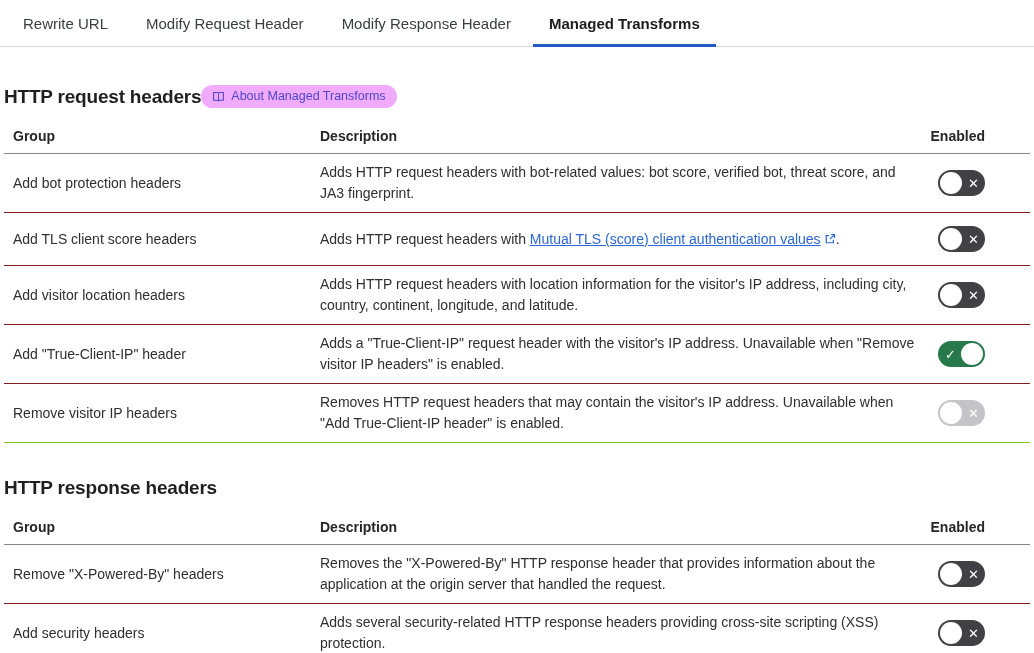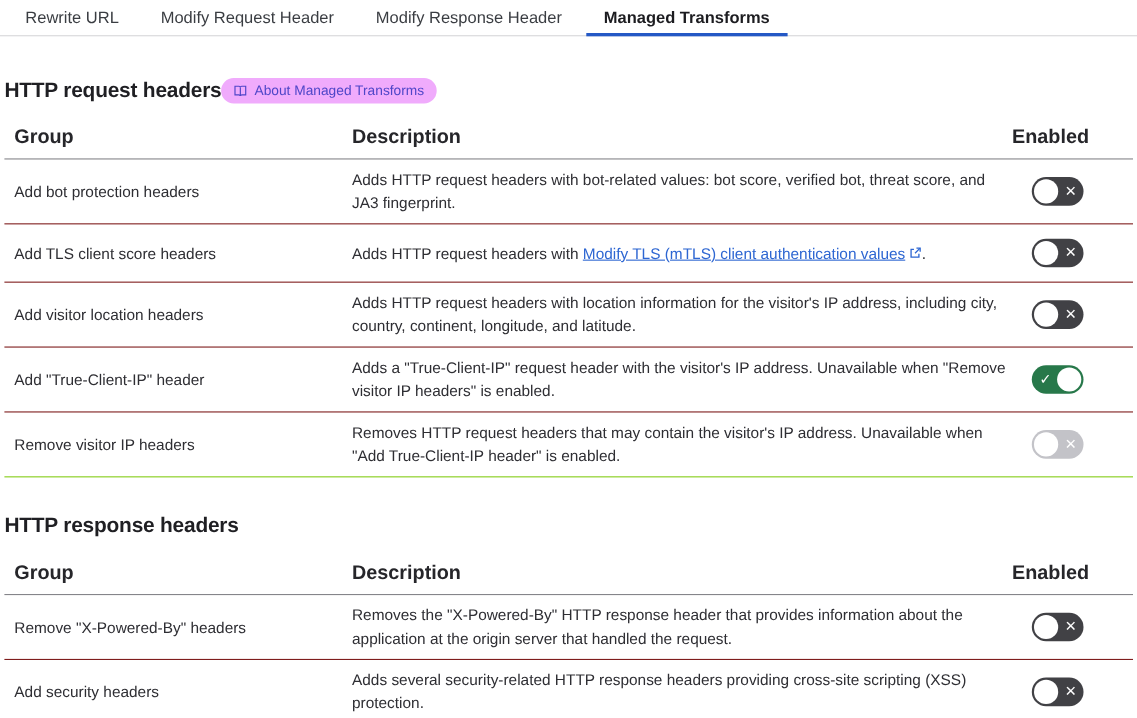--- a/index.html
+++ b/index.html
@@ -10,21 +10,21 @@
     font-family: "Liberation Sans", sans-serif;
     color: #2e2e33;
     overflow: hidden;
   }
 
   
   .tabbar {
     display: flex;
     column-gap: 6px;
     padding-left: 7px;
-    height: 33px;
+    height: 47px;
     border-bottom: 1px solid #d6d6d9;
   }
   .tab {
     position: relative;
     display: flex;
     align-items: center;
     padding: 0 16px;
     font-size: 15px;
     color: #3a3d42;
     cursor: pointer;
@@ -70,21 +70,21 @@
 
   
   .table { margin: 0 4px; }
   .thead, .row {
     display: grid;
     grid-template-columns: 316px 600px 1fr;
   }
   .thead {
     padding-bottom: 9px;
     border-bottom: 1px solid #85858a;
-    font-size: 18px;
+    font-size: 14px;
     font-weight: 700;
     color: #26262a;
     margin-top: 20px;
   }
   .thead .h-group { padding-left: 9px; }
   .thead .h-enabled { justify-self: end; padding-right: 45px; }
   .row {
     min-height: 53px;
     align-items: center;
     border-bottom: 1px solid #7f1d1d;
@@ -174,21 +174,21 @@
       <button class="toggle off">
         <span class="knob"></span>
         <span class="glyph">✕</span>
       </button>
     </div>
   </div>
 
   <div class="row">
     <div class="cell group">Add TLS client score headers</div>
     <div class="cell desc">
-      <span>Adds HTTP request headers with </span><a class="desc-link"><span>Modify TLS (mTLS) client authentication values</span><span><svg width="12" height="12" viewBox="0 0 16 16" fill="none" stroke="currentColor" stroke-width="1.6">
+      <span>Adds HTTP request headers with </span><a class="desc-link"><span>Mutual TLS (score) client authentication values</span><span><svg width="12" height="12" viewBox="0 0 16 16" fill="none" stroke="currentColor" stroke-width="1.6">
               <path d="M6.5 3.5H3v9.5h9.5V9"></path>
               <path d="M9.5 2H14v4.5"></path>
               <path d="M13.6 2.4 7.8 8.2"></path>
             </svg></span></a><span>.</span>
     </div>
     <div class="toggle-cell">
       <button class="toggle off">
         <span class="knob"></span>
         <span class="glyph">✕</span>
       </button>

